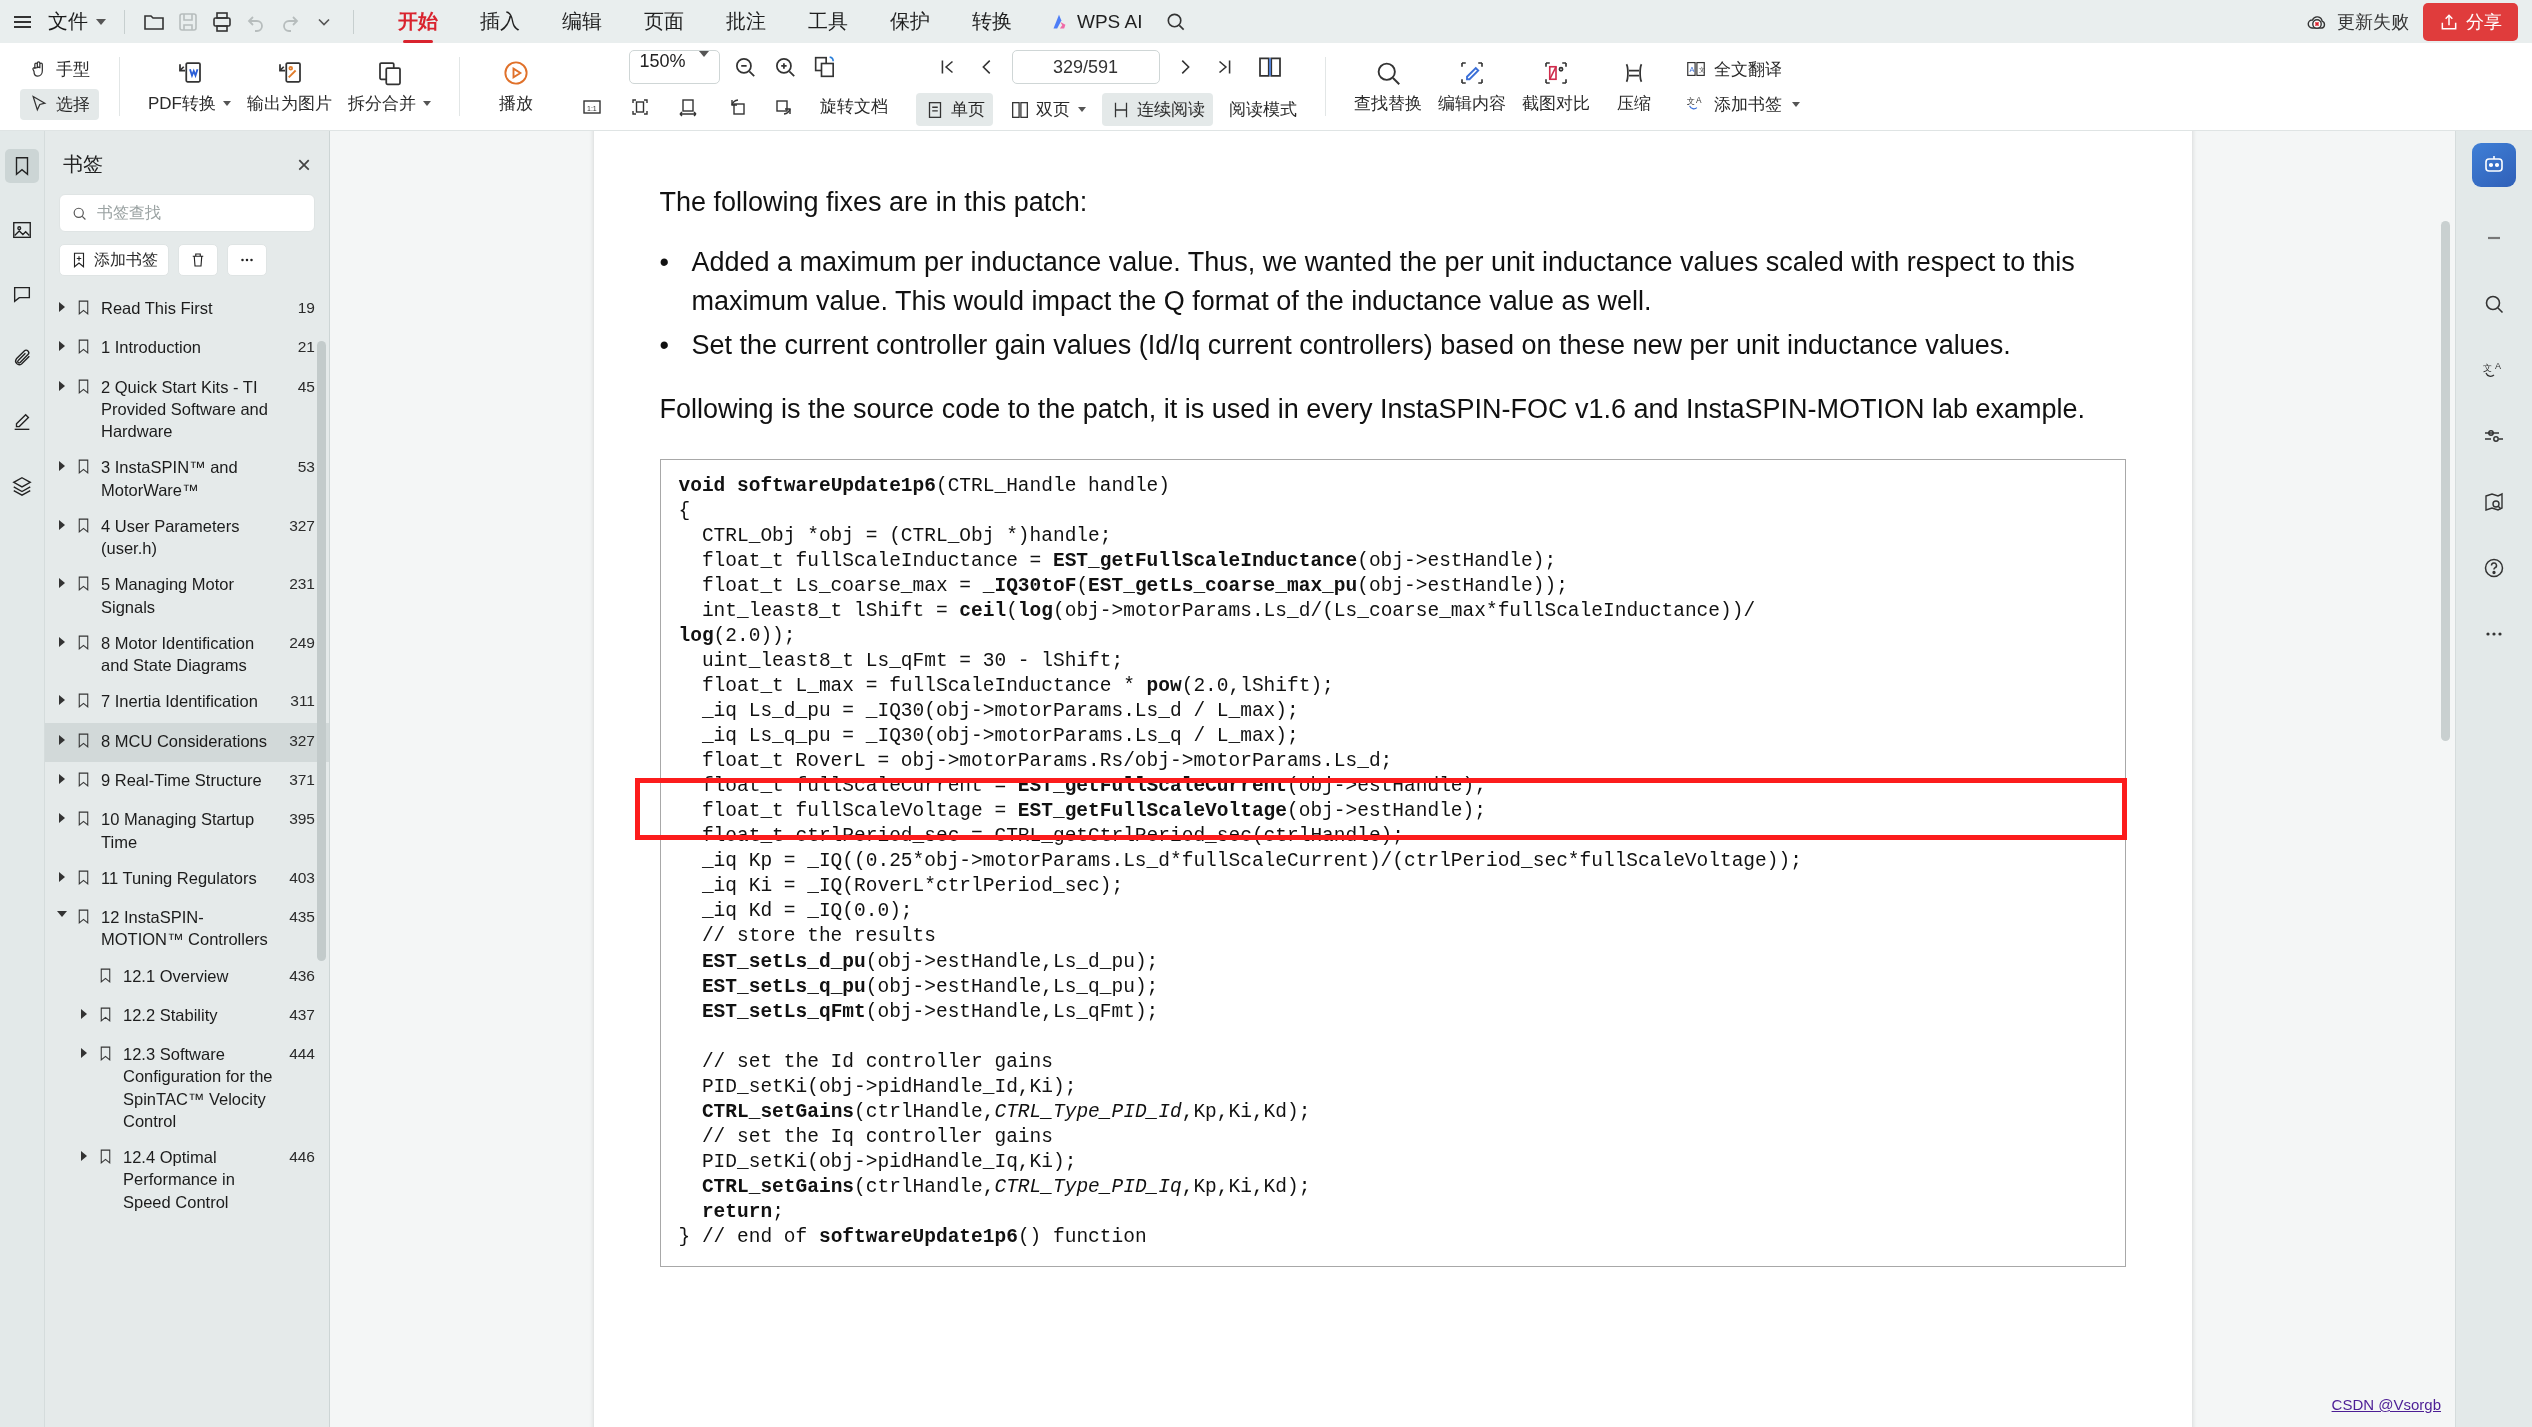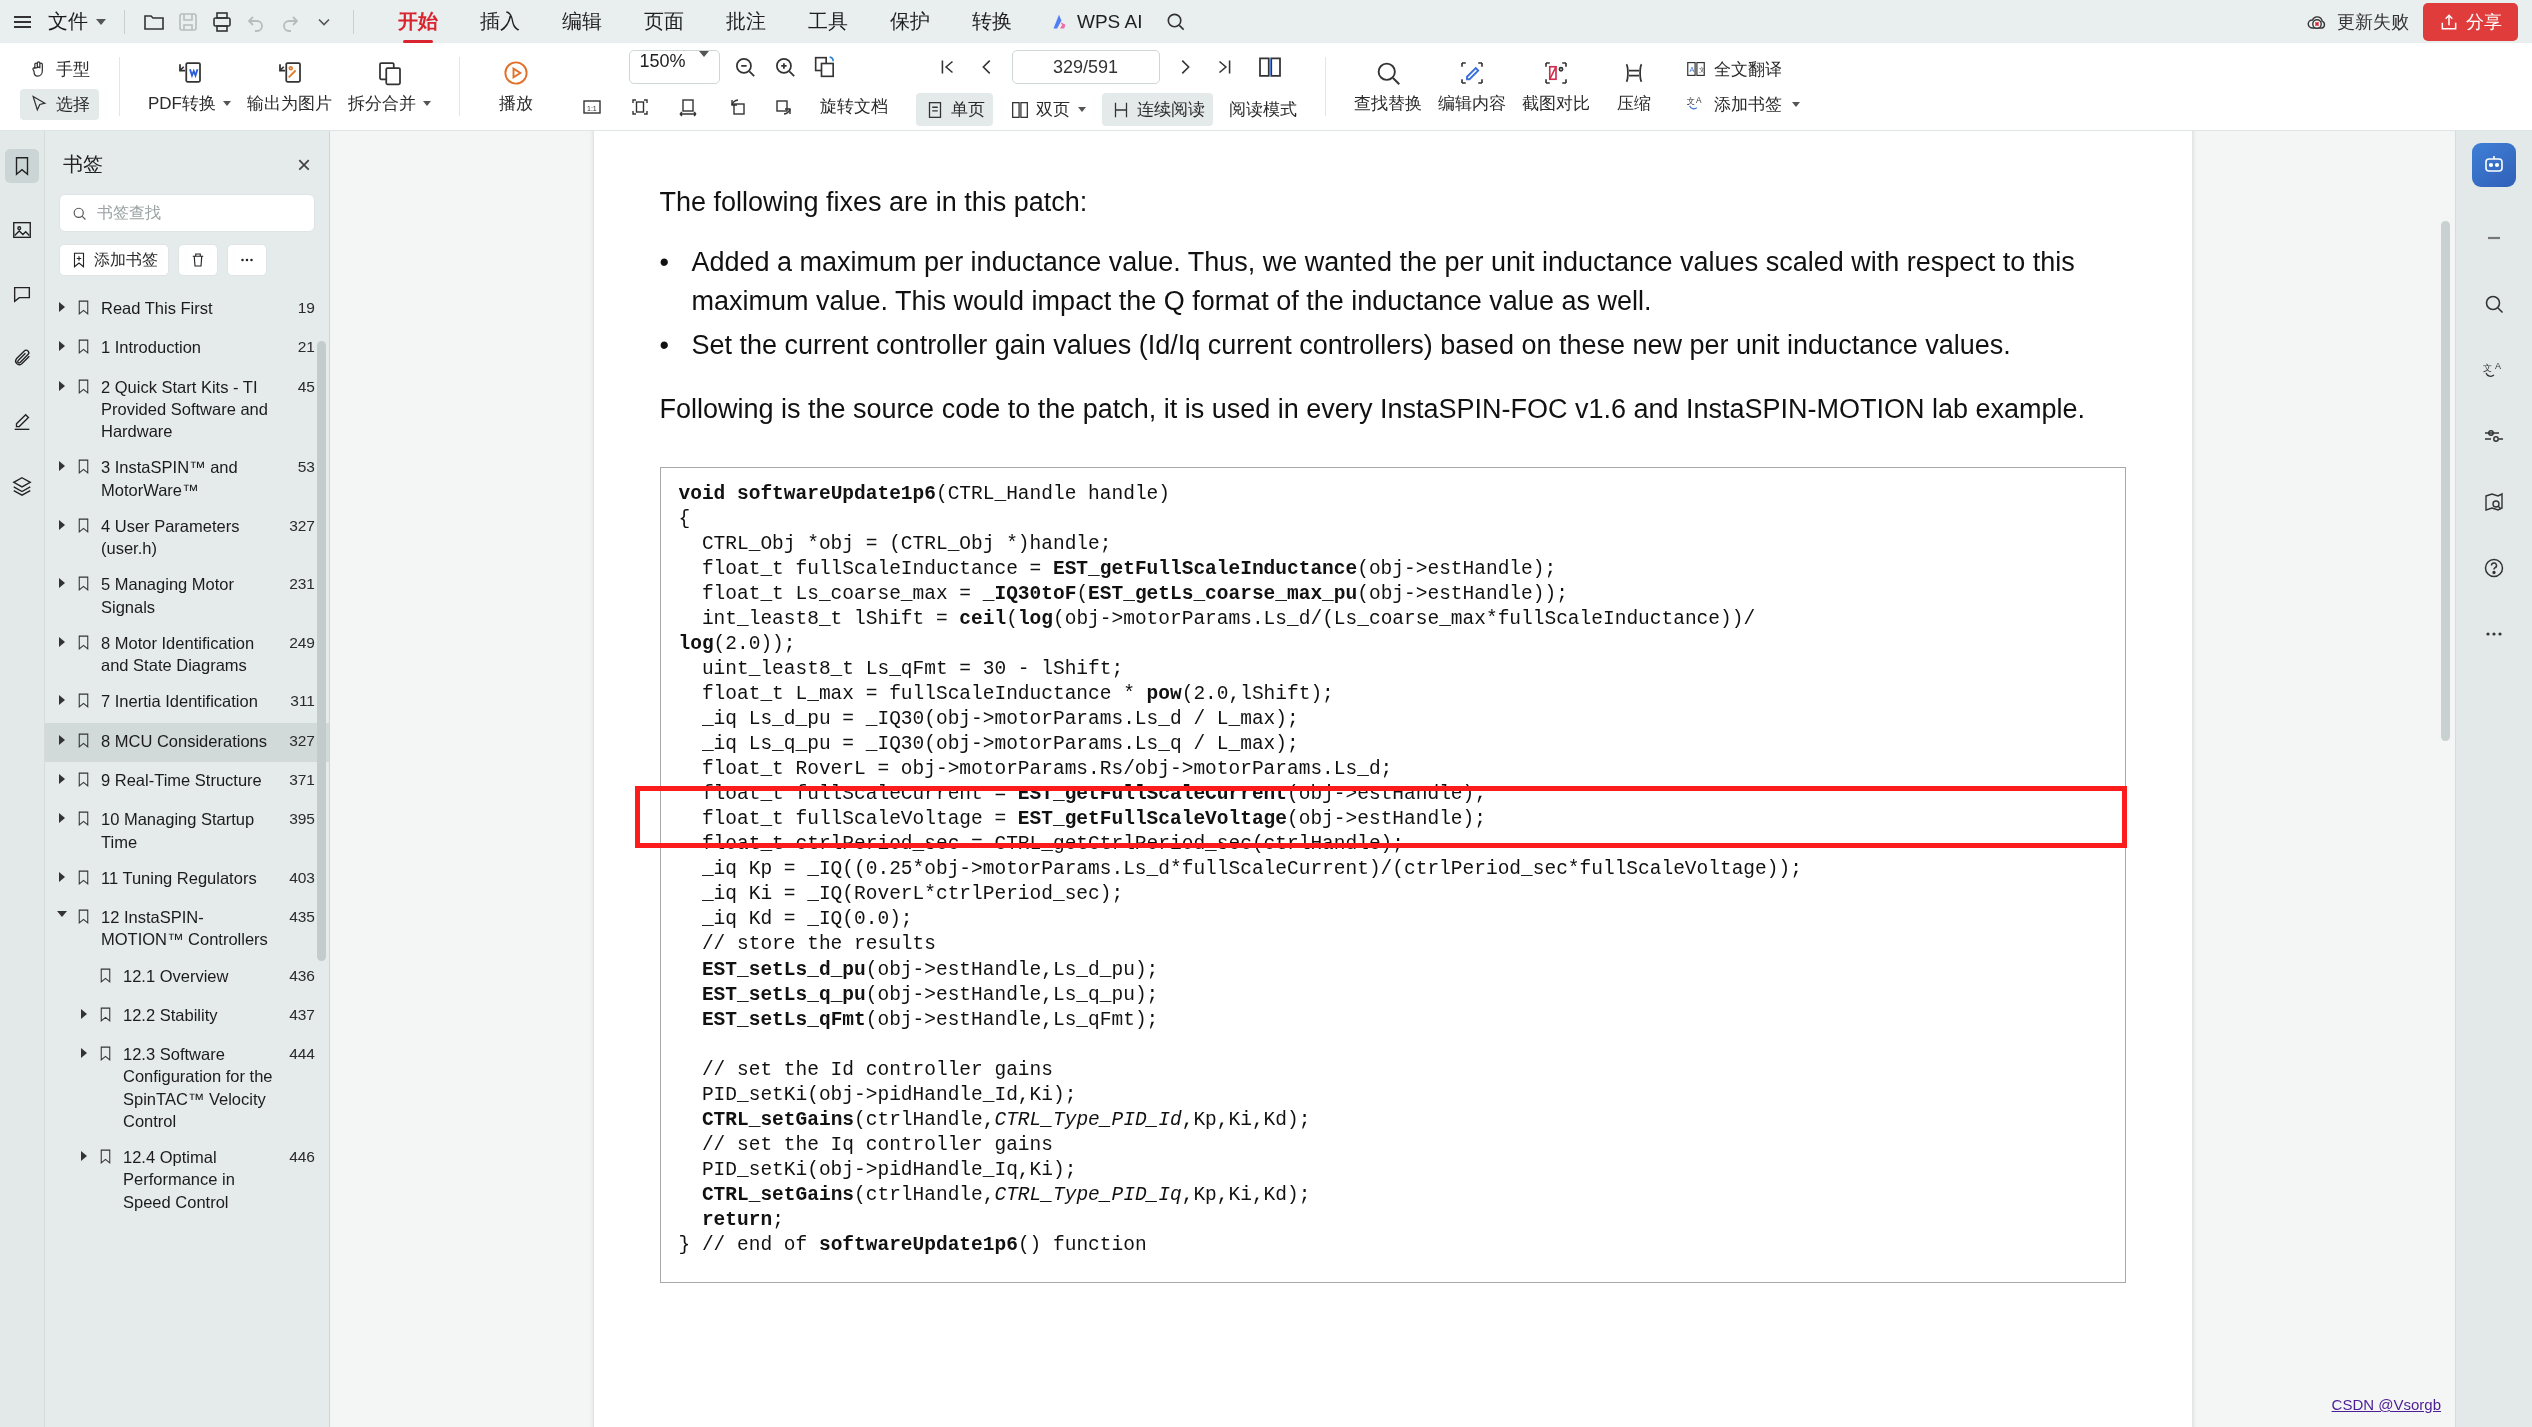--- a/index.html
+++ b/index.html
@@ -116,22 +116,22 @@
     width:1598px; background:#fff; box-shadow:0 0 5px rgba(0,0,0,.16);
     padding: 48px 66px 58px 66px; height:1338px;
   }
   .doc-p { font-family:"Liberation Sans", sans-serif; font-size:27px; color:#111; line-height:1.42; }
   .doc-intro { margin-top:22px; }
   .doc-ul { margin: 22px 0 0 0; list-style:none; }
   .doc-li { display:flex; gap:22px; font-size:27px; line-height:1.42; color:#111; margin-bottom:6px;}
   .doc-li .bl { flex:0 0 10px; font-size:27px; line-height:1.42;}
   .doc-para2 { margin-top:26px; }
   .codebox {
-    margin-top:38px; border:1px solid #a8a8a8; background:#fff;
-    padding: 14px 18px 24px 18px; position:relative;
+    margin-top:30px; border:1px solid #a8a8a8; background:#fff;
+    padding: 14px 18px 16px 18px; position:relative;
   }
   .code {
     font-family:"Liberation Mono","DejaVu Sans Mono", monospace;
     font-size:19.5px; line-height:1.285; color:#111; white-space:pre;
   }
   .code b { font-weight:bold; }
   .code i { font-style:italic; }
   .redbox {
     position:absolute; border:5px solid #fc1c1c; pointer-events:none;
     left: -26px; top: 318px; width: 1492px; height: 62px;

